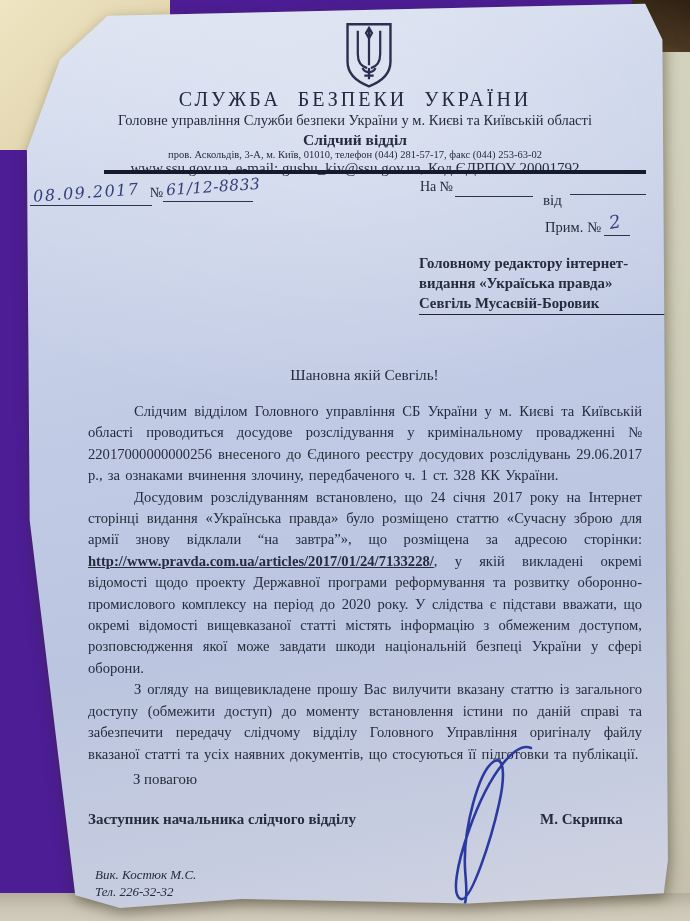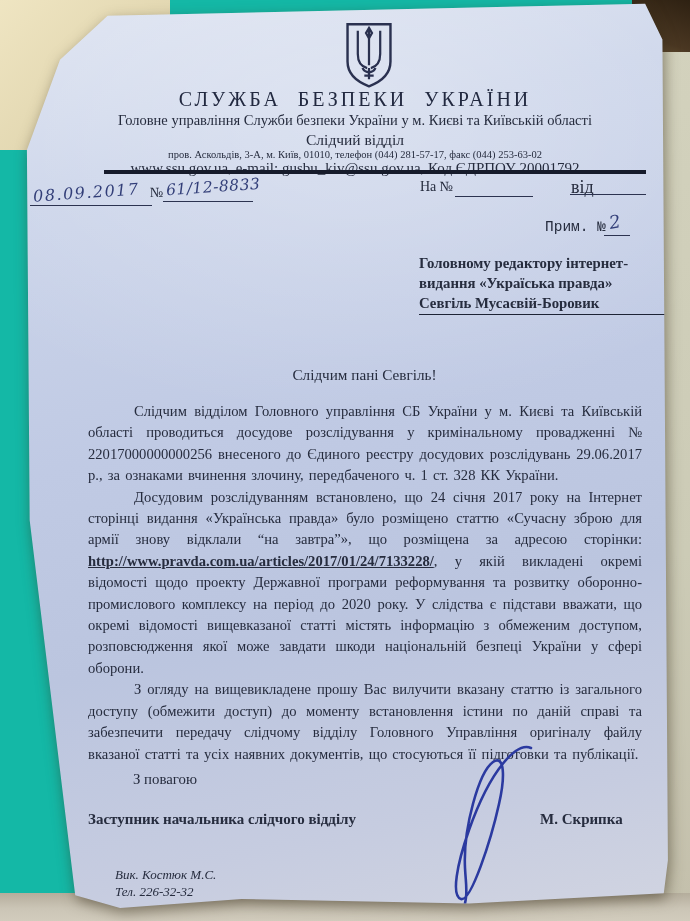--- a/index.html
+++ b/index.html
@@ -1,20 +1,20 @@
 <!DOCTYPE html>
 <html><head>
 <meta charset="utf-8">
 <style>
   * { margin:0; padding:0; box-sizing:border-box; }
   html,body { width:690px; height:921px; }
   body { font-family:"Liberation Serif", serif; color:#262c3e; }
 
   .photo { position:relative; width:690px; height:921px; overflow:hidden;
-           background:#14b8a6; }
+           background:#4c1d95; }
 
   
   .bg-topleft   { position:absolute; left:0; top:0; width:170px; height:150px;
                   background:linear-gradient(135deg,#efe5c2 0%,#e3d8b2 55%,#d6c8a2 100%); }
   .bg-right     { position:absolute; right:0; top:30px; width:42px; height:870px;
                   background:linear-gradient(180deg,#d3d2bd 0%,#cccbb6 60%,#c4c0ac 100%); }
   .bg-topright  { position:absolute; right:0; top:0; width:58px; height:52px;
                   background:linear-gradient(200deg,#2e2112 0%,#4a3722 70%,#6b5536 100%); }
   .bg-bottom    { position:absolute; left:0; bottom:0; width:100%; height:28px;
                   background:linear-gradient(180deg,#b4ad9c 0%,#cbc5b6 55%,#d2ccbd 100%); }
@@ -28,39 +28,39 @@
       radial-gradient(120% 55% at 50% 12%, rgba(255,255,255,.30) 0%, rgba(255,255,255,0) 60%),
       linear-gradient(168deg,#dde3f1 0%, #ccd5ea 18%, #c0cae4 45%, #bbc5df 65%, #c6cce0 85%, #d2d5e1 100%);
   }
   .content { position:absolute; inset:0; }
 
   .abs { position:absolute; }
   .center-col { left:55px; width:600px; text-align:center; }
 
   .org-name   { top:88px;  font-size:20px; letter-spacing:3px; word-spacing:9px; color:#222940; }
   .dept-line  { top:112px; font-size:14.5px; }
-  .division   { top:131px; font-size:15.5px; font-weight:normal; }
+  .division   { top:131px; font-size:15.5px; font-weight:bold; }
   .addr-line  { top:149px; font-size:10.5px; }
   .mail-line  { top:160px; font-size:15px; }
 
   .rule { left:104px; top:170px; width:542px; height:3px;
           border-top:3.5px solid #161b2b; border-bottom:1.3px solid #161b2b; }
 
   .hand { color:#323e78; font-style:italic; font-family:"DejaVu Serif", serif; }
   .hand-date  { left:33px;  top:183px; font-size:16px; letter-spacing:1.5px; transform:rotate(-4deg); }
   .u-date     { left:30px;  top:205px; width:122px; border-bottom:1.2px solid #2c3350; }
   .no-label   { left:150px; top:185px; font-size:14px; }
   .hand-no    { left:166px; top:178px; font-size:15.5px; letter-spacing:.5px; transform:rotate(-4deg); }
   .u-no       { left:163px; top:201px; width:90px;  border-bottom:1.2px solid #2c3350; }
   .nano-label { left:420px; top:179px; font-size:14px; }
   .u-in       { left:455px; top:196px; width:78px;  border-bottom:1.2px solid #2c3350; }
-  .vid-label  { left:543px; top:177px; font-size:18px;margin-left:28px; }
+  .vid-label  { left:543px; top:192px; font-size:15px; }
   .u-vid      { left:570px; top:194px; width:76px;  border-bottom:1.2px solid #2c3350; }
 
-  .copy-label { left:545px; top:219px; font-size:14.5px;font-family:Liberation Mono, monospace; }
+  .copy-label { left:545px; top:219px; font-size:14.5px; }
   .hand-copy  { left:609px; top:211px; font-size:18px; transform:rotate(-10deg); }
   .u-copy     { left:604px; top:235px; width:26px; border-bottom:1.2px solid #2c3350; }
 
   .recipient  { left:400px; top:253px; width:286px; font-weight:bold;
                 font-size:14.8px; line-height:20px;margin-left:19px; }
   .recipient .name { display:inline-block; width:272px; border-bottom:1.6px solid #1d2335;
                      padding-bottom:1px; }
 
   .salutation { left:88px; top:366px; width:553px; text-align:center; font-size:15.2px; }
 
@@ -68,21 +68,21 @@
   .body-text p { text-indent:46px; text-align:justify; font-size:14.6px;
                  line-height:21.4px; word-spacing:1.5px; }
   .url { font-weight:bold; text-decoration:underline; }
 
   .closing    { left:133px; top:771px; font-size:14.8px; }
   .sig-title  { left:88px;  top:811px; font-size:15px; font-weight:bold; }
   .sig-name   { left:540px; top:811px; font-size:15px; font-weight:bold; }
 
   .signature-svg { left:405px; top:742px; width:140px; height:172px; }
 
-  .footer     { left:95px; top:867px; font-style:italic; font-size:13px; line-height:16.5px;margin-left:20px; }
+  .footer     { left:95px; top:867px; font-style:italic; font-size:13px; line-height:16.5px; }
 </style>
 </head>
 <body>
 
 <div class="photo">
   <div class="bg-topleft"></div>
   <div class="bg-right"></div>
   <div class="bg-topright"></div>
   <div class="bg-bottom"></div>
 
@@ -123,21 +123,21 @@
     <div class="abs copy-label">Прим. №</div>
     <div class="abs hand hand-copy">2</div>
     <div class="abs u-copy"></div>
 
     <div class="abs recipient">
       <div>Головному редактору інтернет-</div>
       <div>видання «Україська правда»</div>
       <div><span class="name">Севгіль Мусаєвій-Боровик</span></div>
     </div>
 
-    <div class="abs salutation">Слідчим пані Севгіль!</div>
+    <div class="abs salutation">Шановна якій Севгіль!</div>
 
     <div class="abs body-text">
       <p>Слідчим відділом Головного управління СБ України у м. Києві та Київській області проводиться досудове розслідування у кримінальному провадженні № 22017000000000256 внесеного до Єдиного реєстру досудових розслідувань 29.06.2017 р., за ознаками вчинення злочину, передбаченого ч. 1 ст. 328 КК України.</p>
       <p><span>Досудовим розслідуванням встановлено, що 24 січня 2017 року на Інтернет сторінці видання «Українська правда» було розміщено статтю «Сучасну зброю для армії знову відклали “на завтра”», що розміщена за адресою сторінки: </span><span class="url">http://www.pravda.com.ua/articles/2017/01/24/7133228/</span><span>, у якій викладені окремі відомості щодо проекту Державної програми реформування та розвитку оборонно-промислового комплексу на період до 2020 року. У слідства є підстави вважати, що окремі відомості вищевказаної статті містять інформацію з обмеженим доступом, розповсюдження якої може завдати шкоди національній безпеці України у сфері оборони.</span></p>
       <p>З огляду на вищевикладене прошу Вас вилучити вказану статтю із загального доступу (обмежити доступ) до моменту встановлення істини по даній справі та забезпечити передачу слідчому відділу Головного Управління оригіналу файлу вказаної статті та усіх наявних документів, що стосуються її підготовки та публікації.</p>
     </div>
 
     <div class="abs closing">З повагою</div>
 
     <div class="abs sig-title">Заступник начальника слідчого відділу</div>

